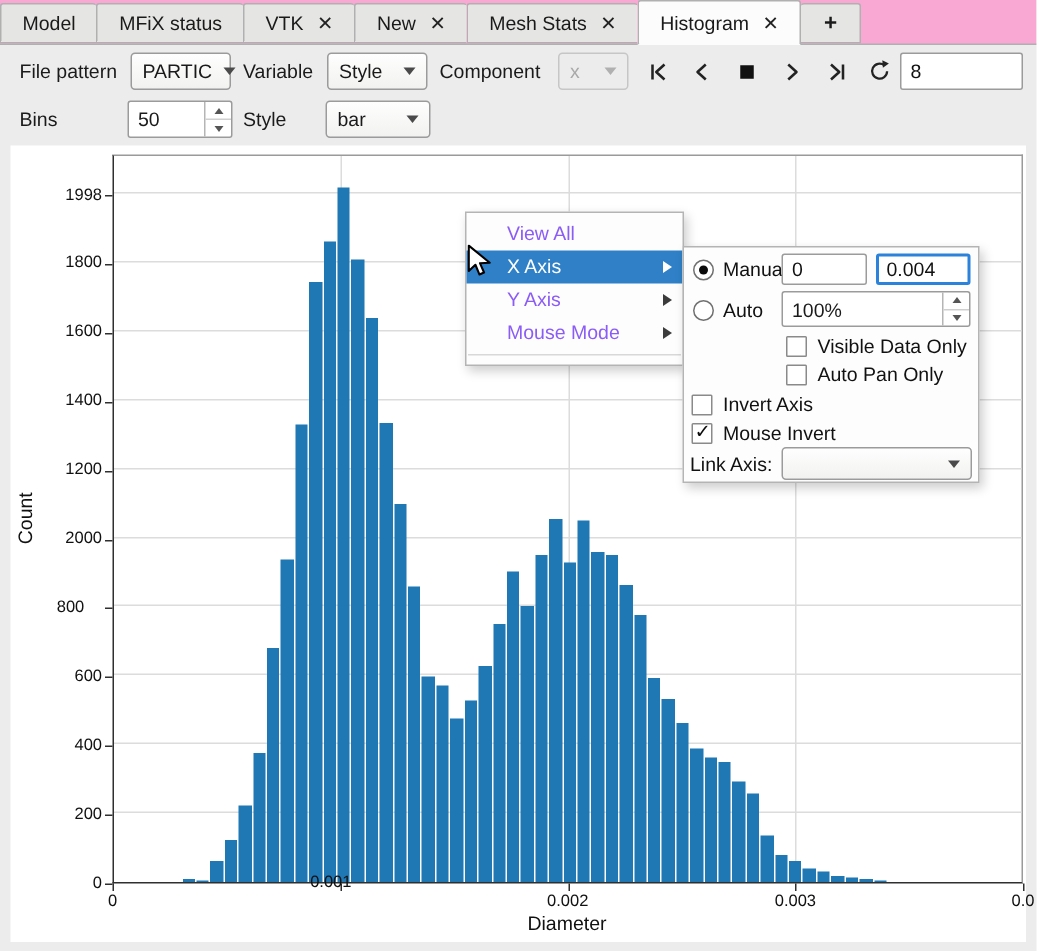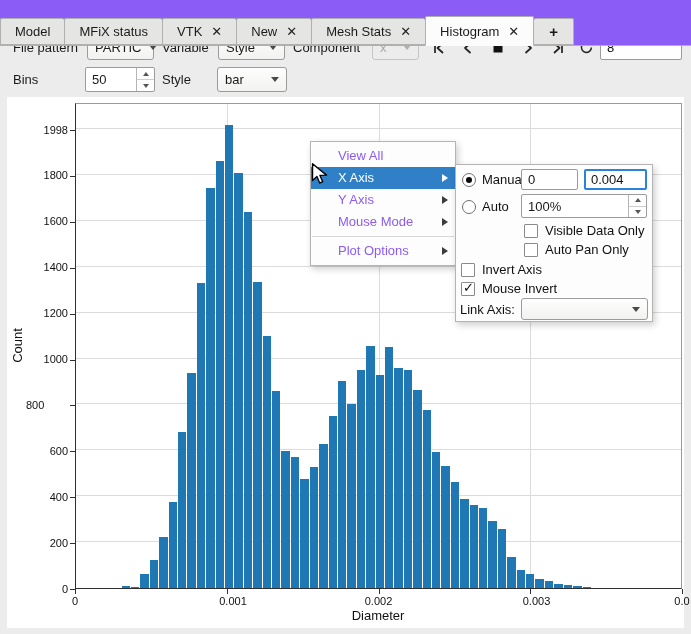--- a/index.html
+++ b/index.html
@@ -1,21 +1,21 @@
 <!DOCTYPE html>
 <html><head>
 <meta charset="utf-8">
 <style>
   html,body{margin:0;padding:0}
   body{position:relative;width:691px;height:634px;overflow:hidden;background:#ececec;
        font-family:"Liberation Sans","DejaVu Sans",sans-serif;font-size:13px;color:#1a1a1a;}
 
   
-  .tabbar{position:absolute;left:0;top:0;width:691px;height:46px;display:flex;align-items:flex-end;
-          background:#8b5cf6;border-bottom:1px solid #b0b0b0;box-sizing:border-box;z-index:2}
+  .tabbar{position:absolute;left:0;top:0;width:691px;height:30px;display:flex;align-items:flex-end;
+          background:#f9a8d4;border-bottom:1px solid #b0b0b0;box-sizing:border-box;z-index:2}
   .tab{box-sizing:border-box;height:27px;display:flex;align-items:center;gap:9px;padding:0 14px;
        background:#e5e5e3;border:1px solid #b0b0b0;border-right:none;border-radius:2px 2px 0 0;white-space:nowrap}
   .tab.active{height:30px;background:#fcfcfc;border-right:1px solid #b0b0b0;margin-bottom:-1px;
               border-bottom:1px solid #fcfcfc;z-index:3}
   .tab.after-active{border-left:none;border-right:1px solid #b0b0b0}
   .tab-close{font-weight:700;font-size:13px;color:#222;line-height:1}
   .plus-tab{font-size:15px;font-weight:700;padding:0 15px}
 
   
   .lbl{position:absolute;height:25px;line-height:25px}
@@ -251,54 +251,53 @@
 <div id="chart-labels">
     <div class="tickmark" style="left: 70px; top: 589px; width: 5px; height: 1px;"></div>
     <div class="ticklab" style="left: 26px; top: 582.5px; width: 42px; text-align: right;">0</div>
     <div class="tickmark" style="left: 70px; top: 543.108px; width: 5px; height: 1px;"></div>
     <div class="ticklab" style="left: 26px; top: 536.608px; width: 42px; text-align: right;">200</div>
     <div class="tickmark" style="left: 70px; top: 497.215px; width: 5px; height: 1px;"></div>
     <div class="ticklab" style="left: 26px; top: 490.715px; width: 42px; text-align: right;">400</div>
     <div class="tickmark" style="left: 70px; top: 451.323px; width: 5px; height: 1px;"></div>
     <div class="ticklab" style="left: 26px; top: 444.823px; width: 42px; text-align: right;">600</div>
     <div class="tickmark" style="left: 70px; top: 405.431px; width: 5px; height: 1px;"></div>
-    <div class="ticklab" style="left: 26px; top: 398.931px; width: 42px; text-align: left;">800</div>
+    <div class="ticklab" style="left: 26px; top: 398.931px; width: 42px; text-align: center;">800</div>
     <div class="tickmark" style="left: 70px; top: 359.538px; width: 5px; height: 1px;"></div>
-    <div class="ticklab" style="left: 26px; top: 353.038px; width: 42px; text-align: right;">1000</div>
+    <div class="ticklab" style="left: 26px; top: 353.038px; width: 42px; text-align: right;">2000</div>
     <div class="tickmark" style="left: 70px; top: 313.646px; width: 5px; height: 1px;"></div>
     <div class="ticklab" style="left: 26px; top: 307.146px; width: 42px; text-align: right;">1200</div>
     <div class="tickmark" style="left: 70px; top: 267.754px; width: 5px; height: 1px;"></div>
     <div class="ticklab" style="left: 26px; top: 261.254px; width: 42px; text-align: right;">1400</div>
     <div class="tickmark" style="left: 70px; top: 221.861px; width: 5px; height: 1px;"></div>
     <div class="ticklab" style="left: 26px; top: 215.361px; width: 42px; text-align: right;">1600</div>
     <div class="tickmark" style="left: 70px; top: 175.969px; width: 5px; height: 1px;"></div>
     <div class="ticklab" style="left: 26px; top: 169.469px; width: 42px; text-align: right;">1800</div>
     <div class="tickmark" style="left: 70px; top: 130.076px; width: 5px; height: 1px;"></div>
     <div class="ticklab" style="left: 26px; top: 123.576px; width: 42px; text-align: right;">1998</div>
     <div class="tickmark" style="left: 75px; top: 589px; width: 1px; height: 5px;"></div>
     <div class="ticklab" style="left: 55px; top: 595px; width: 40px; text-align: center;">0</div>
     <div class="tickmark" style="left: 226.75px; top: 589px; width: 1px; height: 5px;"></div>
-    <div class="ticklab" style="left: 206.75px; top: 595px; width: 40px; text-align: right;">0.001</div>
+    <div class="ticklab" style="left: 206.75px; top: 582px; width: 40px; text-align: left;">0.001</div>
     <div class="tickmark" style="left: 378.5px; top: 589px; width: 1px; height: 5px;"></div>
     <div class="ticklab" style="left: 358.5px; top: 595px; width: 40px; text-align: center;">0.002</div>
     <div class="tickmark" style="left: 530.25px; top: 589px; width: 1px; height: 5px;"></div>
-    <div class="ticklab" style="left: 510.25px; top: 595px; width: 40px; text-align: right;">0.003</div>
+    <div class="ticklab" style="left: 510.25px; top: 595px; width: 40px; text-align: center;">0.003</div>
     <div class="tickmark" style="left: 682px; top: 589px; width: 1px; height: 5px;"></div>
     <div class="ticklab" style="left: 662px; top: 595px; width: 40px; text-align: center;">0.0</div>
   </div>
 <div class="axislab" style="left:-13px;top:338px;width:60px;transform:rotate(-90deg)">Count</div>
 <div class="axislab" style="left:338px;top:608px;width:80px">Diameter</div>
 
 <div class="menu">
     <div class="menu-item"><span>View All</span></div>
     <div class="menu-item hl"><span>X Axis</span><span class="menu-arrow"></span></div>
     <div class="menu-item"><span>Y Axis</span><span class="menu-arrow"></span></div>
     <div class="menu-item"><span>Mouse Mode</span><span class="menu-arrow"></span></div>
     <div class="menu-sep"></div>
-    <div class="menu-item"><span>Plot Options</span><span class="menu-arrow"></span></div>
   </div>
 
 <div class="submenu">
   <span class="radio checked" style="left:6px;top:8px"></span>
   <span class="s-lbl" style="left:26px;top:5px">Manual</span>
   <input class="qt-input" style="left: 65px; top: 4px; width: 57px;" value="0">
   <input class="qt-input focus" style="left: 128px; top: 4px; width: 63px;" value="0.004">
 
   <span class="radio" style="left:6px;top:35px"></span>
   <span class="s-lbl" style="left:26px;top:32px">Auto</span>

